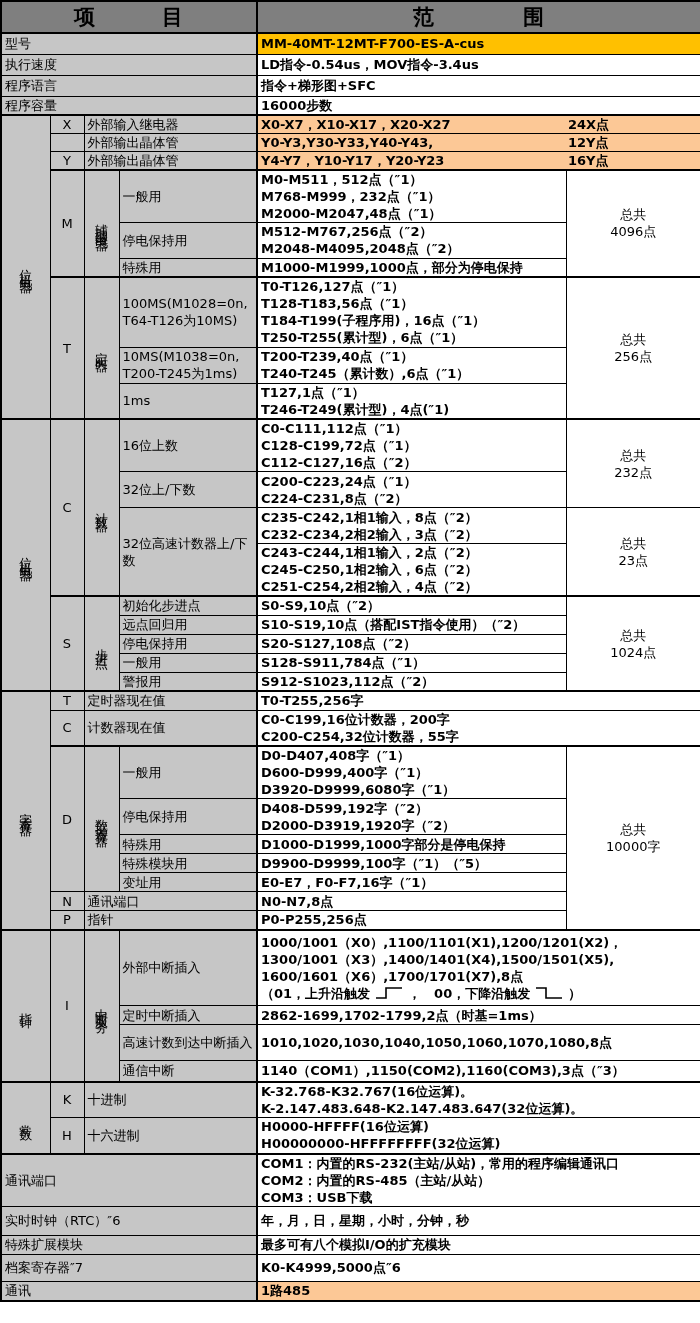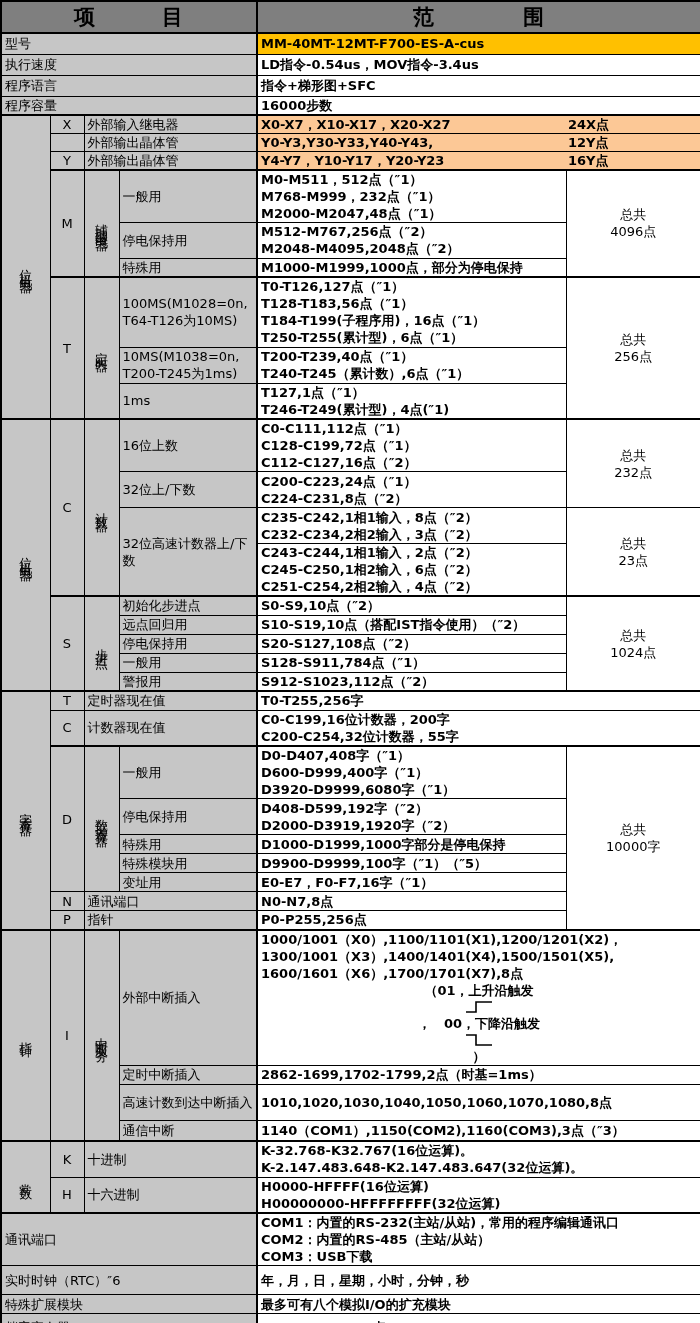--- a/index.html
+++ b/index.html
@@ -17,21 +17,21 @@
   .ctr{text-align:center;}
   .pre{white-space:pre-line;}
   .total{text-align:center;white-space:pre-line;}
   .dstart{border-left:2px solid #000;font-weight:bold;}
   tr.sec > td{border-top:2px solid #000;}
   .vcell{text-align:center;padding:0;}
   .vtext{writing-mode:vertical-rl;text-orientation:upright;letter-spacing:4px;
          margin:0 auto;line-height:1;}
   .io-val{position:relative;}
   .io-count{position:absolute;left:310px;top:50%;transform:translateY(-50%);}
-  .edge-row{display:flex;align-items:center;white-space:pre;flex-direction:column;}
+  .edge-row{display:flex;align-items:center;white-space:pre;}
   .edge-icon{margin:0 5px;flex:0 0 auto;}
 </style>
 </head>
 <body>
 
 <div class="sheet">
 <table>
   <colgroup>
     <col style="width:49px">
         <col style="width:34px">

